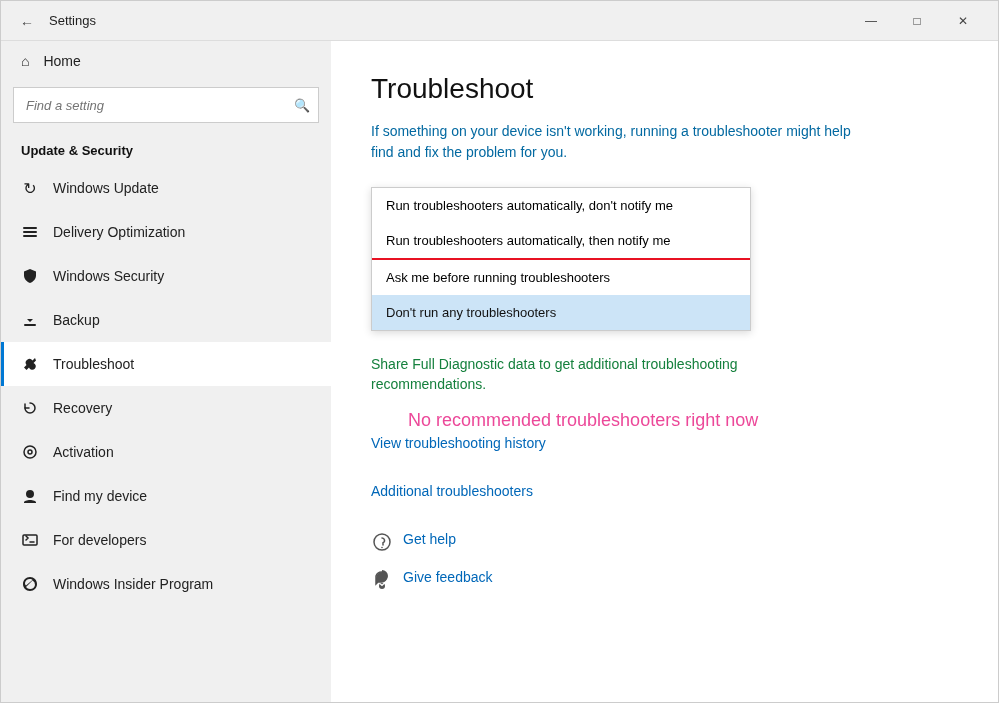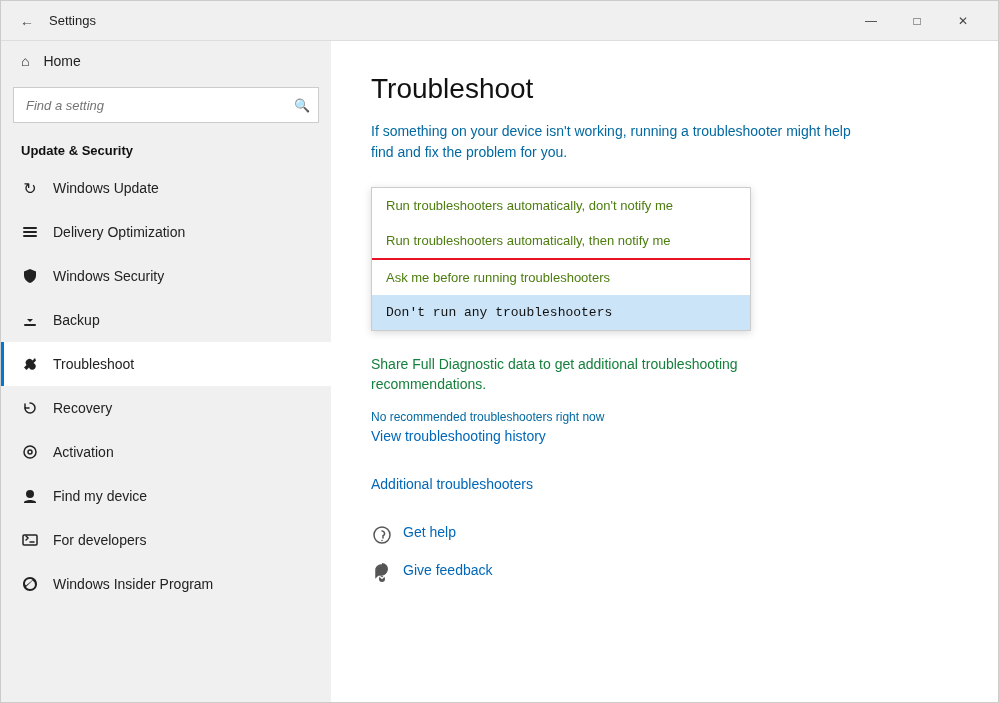--- a/index.html
+++ b/index.html
@@ -186,48 +186,48 @@
 
     .dropdown-list {
       border: 1px solid #ccc;
       background: #fff;
       box-shadow: 0 2px 8px rgba(0,0,0,0.15);
     }
 
     .dropdown-option {
       padding: 10px 14px;
       font-size: 13px;
-      color: #4d7c0f;
+      color: #000000;
       cursor: pointer;
       position: relative;
     }
     .dropdown-option.selected {
       background: #cce4f7;
       color: #111;
-      font-family: Liberation Mono, monospace;
     }
     .dropdown-option.underlined {
       border-bottom: 2px solid #e81123;
     }
 
     .share-link {
       color: #15803d;
       font-size: 14px;
       text-decoration: none;
       cursor: pointer;
       display: block;
       margin-bottom: 16px;
       max-width: 420px;
       line-height: 1.4;
     }
 
     .no-recommended {
-      font-size: 12px;
-      color: #0369a1;
+      font-size: 18px;
+      color: #ec4899;
       margin-bottom: 4px;
+      margin-left: 37px;
     }
 
     .last-checked {
       font-size: 13px;
       color: #555;
       margin-bottom: 32px;
     }
 
     .content-link {
       display: block;

